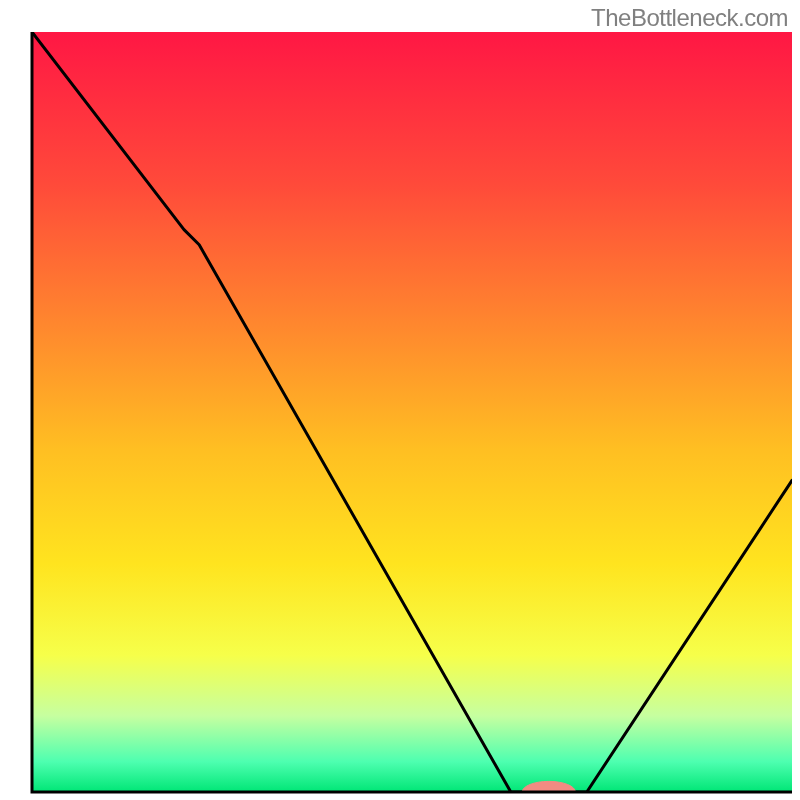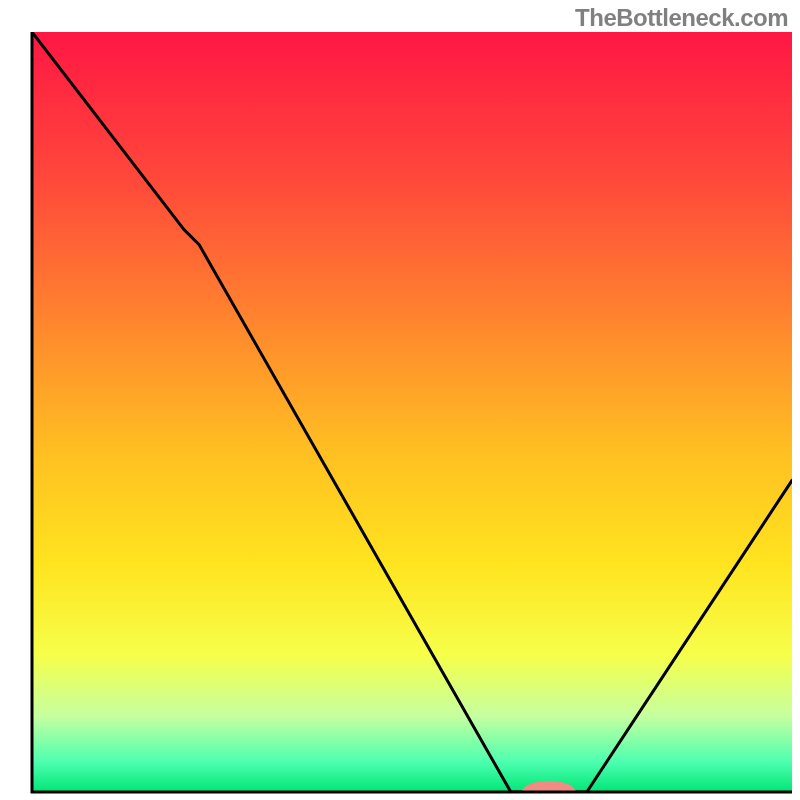--- a/index.html
+++ b/index.html
@@ -15,21 +15,21 @@
     position: relative;
     width: 800px;
     height: 800px;
   }
   .attribution {
     position: absolute;
     top: 4px;
     right: 12px;
     color: #808080;
     font-size: 24px;
-    font-weight: 700;
+    font-weight: 400;
     letter-spacing: -0.5px;
     user-select: none;
   }
   svg.chart {
     position: absolute;
     top: 0;
     left: 0;
     width: 800px;
     height: 800px;
     display: block;

